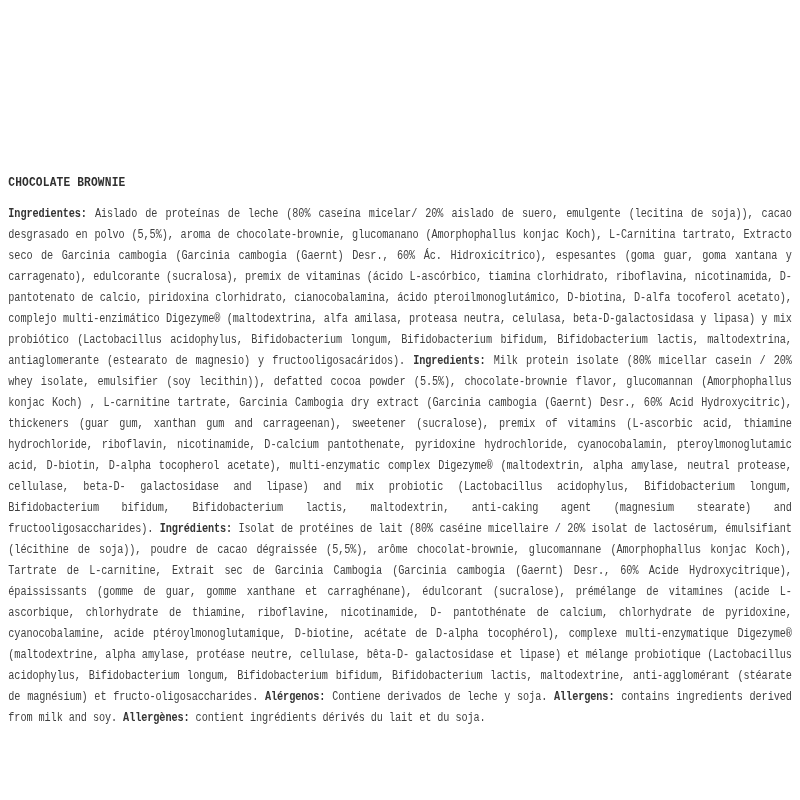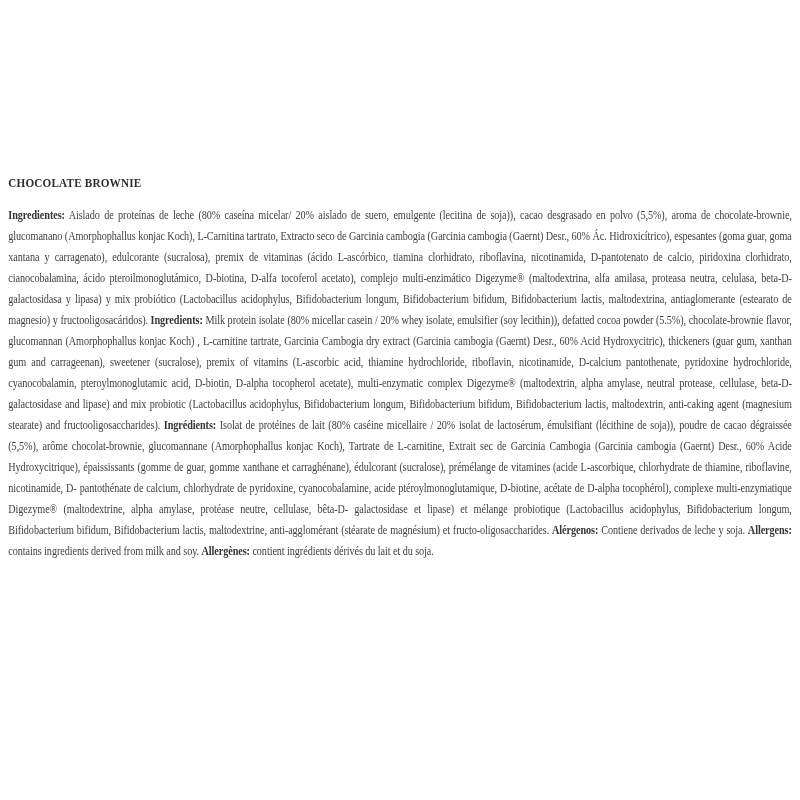--- a/index.html
+++ b/index.html
@@ -6,21 +6,21 @@
     margin: 0;
     padding: 0;
     background: #ffffff;
   }
   .sheet {
     position: relative;
     width: 800px;
     height: 800px;
     background: #ffffff;
     overflow: hidden;
-    font-family: Liberation Serif, serif;
+    font-family: Liberation Mono, monospace;
   }
   
   .content {
     position: absolute;
     left: 0;
     top: 0;
     width: 964px;
     transform: scaleX(0.83);
     transform-origin: 0 0;
     padding: 175px 10px 0 10px;

